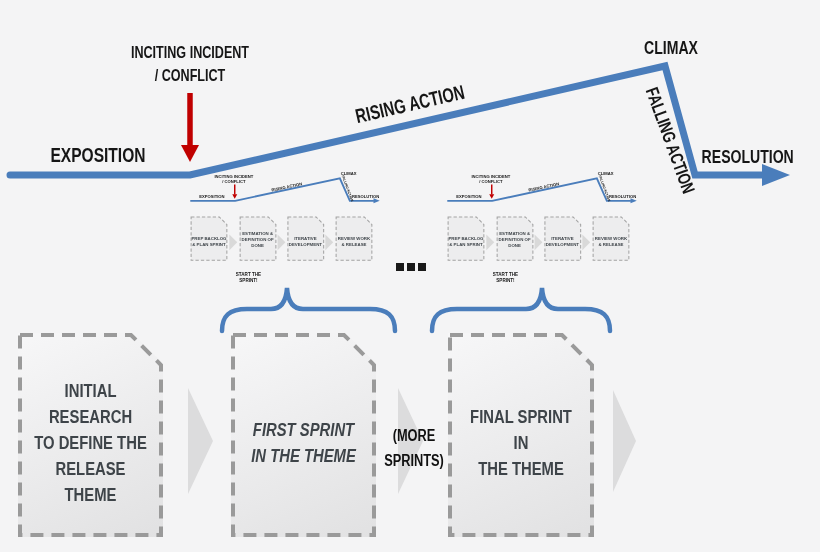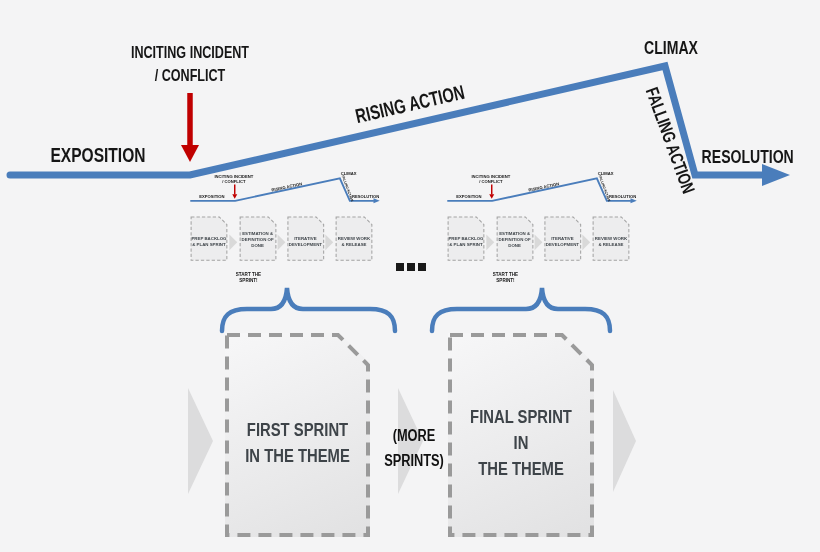--- a/index.html
+++ b/index.html
@@ -45,21 +45,21 @@
   }
   .phase svg { position:absolute; left:0; top:0; }
   .phase-label {
     position:absolute; inset:0; display:flex; align-items:center; justify-content:center;
     padding-top:16px; box-sizing:border-box;
     font-size:19px; line-height:26px; font-weight:bold; color:#3e4449;
     text-align:center; white-space:pre-line;
     transform:scaleX(0.78); transform-origin:center;
   }
   .phase1 { left:18px; }
-  .phase2 { left:225px; }
+  .phase2 { left:231px;font-style:italic; }
   .phase3 { left:448px; width:146px; }
   .phase4 { left:663px; }
 
   .more-sprints {
     position:absolute; left:374px; top:423px; width:80px; z-index:4;
     font-size:16px; line-height:25px; font-weight:bold; color:#111;
     text-align:center; white-space:pre-line;
     transform:scaleX(0.8); transform-origin:center;
   }
 </style>
@@ -178,20 +178,30 @@
       <text x="150" y="274" font-size="11" text-anchor="middle" fill="#161616">SPRINT!</text>
     </svg>
   </div>
 
   <div class="dots">
     <span></span>
     <span></span>
     <span></span>
   </div>
 
+  <div class="phase phase1">
+    <div class="phase-bg"></div>
+    <svg width="145" height="204" viewBox="0 0 145 204">
+      <path d="M2,2 L113,2 L143,32 L143,202 L2,202 Z" fill="none" stroke="#9a9a9a" stroke-width="4" stroke-dasharray="13 8"></path>
+    </svg>
+    <div class="phase-label">INITIAL
+RESEARCH
+TO DEFINE THE
+RELEASE THEME</div>
+  </div>
 
   <div class="phase phase2">
     <div class="phase-bg"></div>
     <svg width="145" height="204" viewBox="0 0 145 204">
       <path d="M2,2 L113,2 L143,32 L143,202 L2,202 Z" fill="none" stroke="#9a9a9a" stroke-width="4" stroke-dasharray="13 8"></path>
     </svg>
     <div class="phase-label">FIRST SPRINT
 IN THE THEME</div>
   </div>
 

